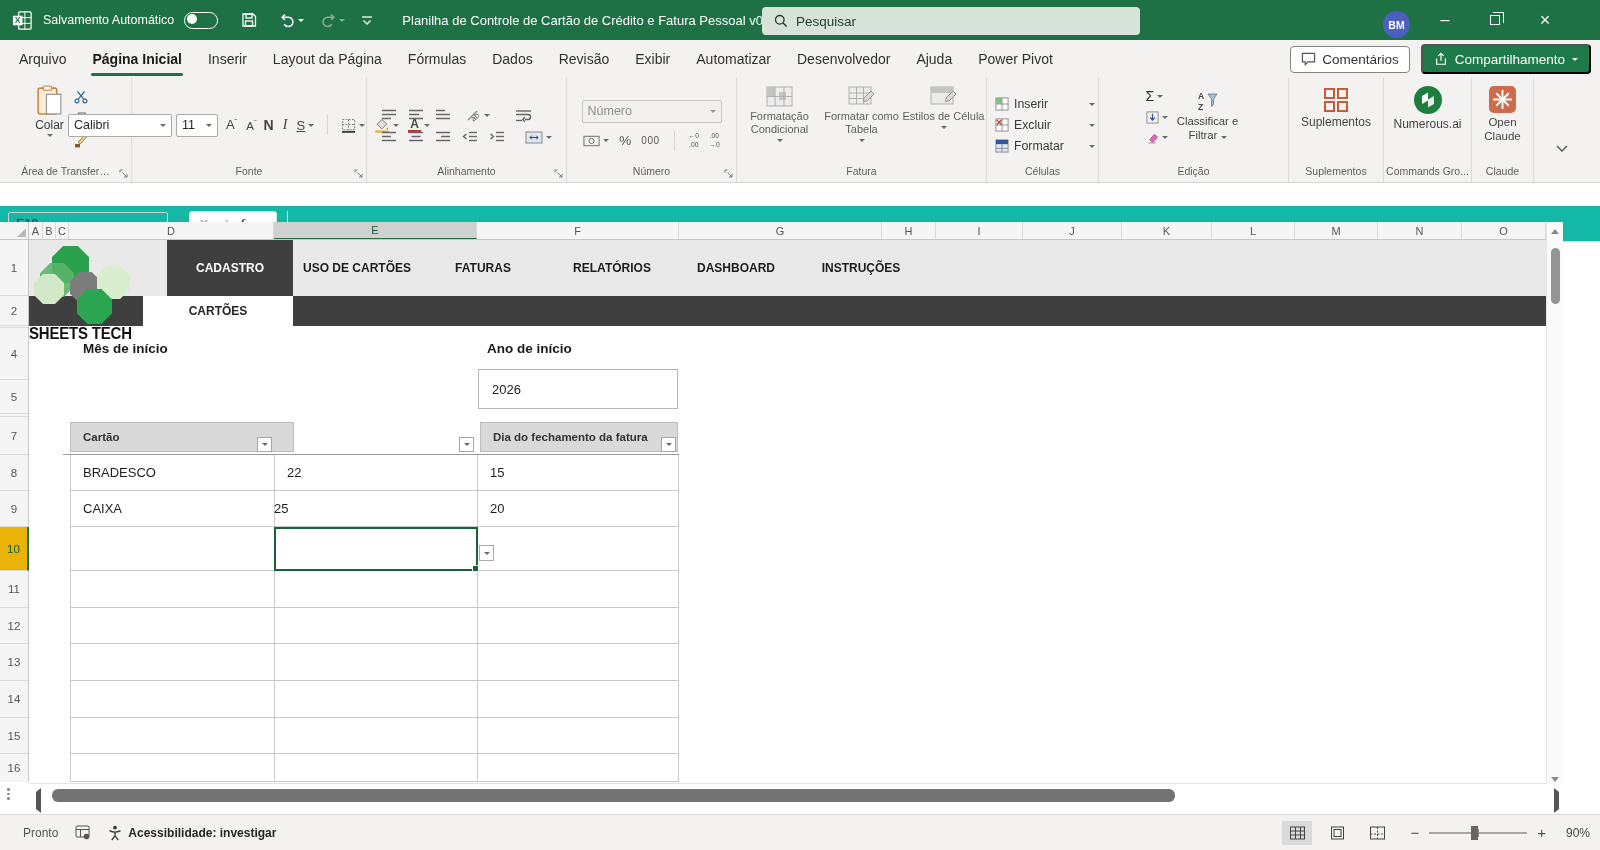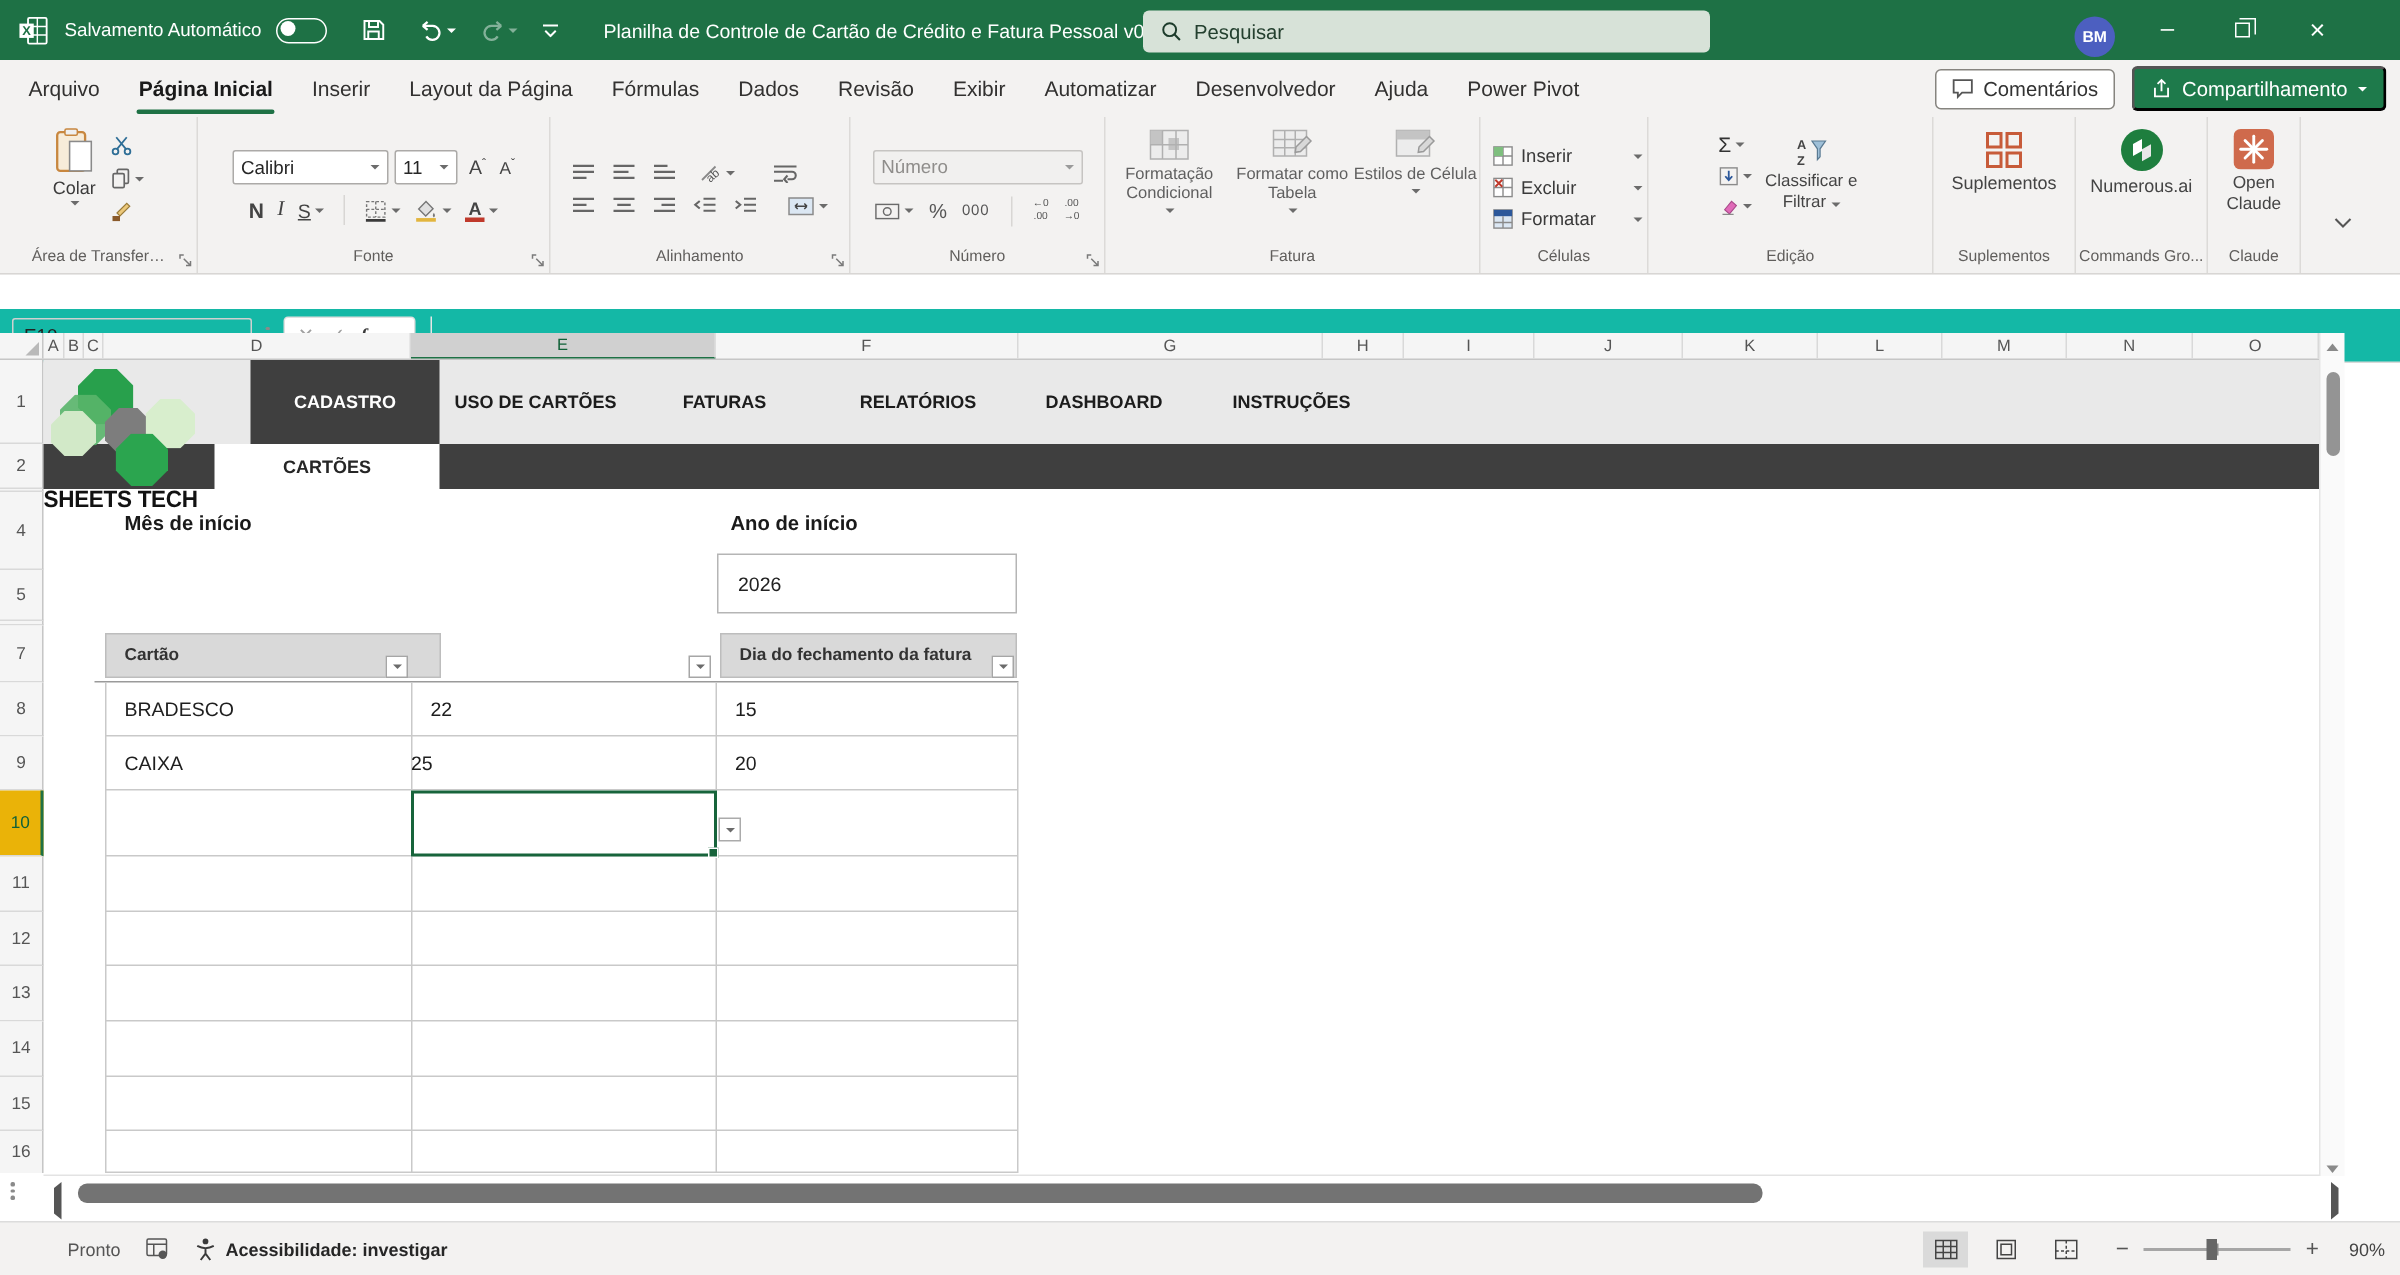--- a/index.html
+++ b/index.html
@@ -121,21 +121,21 @@
   
   .vscroll { position:absolute; left:1546px; top:222px; width:17px; height:562px; background:#fafafa; border-left:1px solid #e5e5e5; }
   .vthumb { position:absolute; left:4px; top:26px; width:9px; height:56px; background:#949494; border-radius:5px; }
   .tri-up { width:0; height:0; border-left:4px solid transparent; border-right:4px solid transparent; border-bottom:5px solid #8a8a8a; }
   .tri-dn { width:0; height:0; border-left:4px solid transparent; border-right:4px solid transparent; border-top:5px solid #8a8a8a; }
   .tri-l { width:0; height:0; border-top:4px solid transparent; border-bottom:4px solid transparent; border-right:5px solid #555; }
   .tri-r { width:0; height:0; border-top:4px solid transparent; border-bottom:4px solid transparent; border-left:5px solid #555; }
   .hthumb { position:absolute; left:52px; top:789px; width:1123px; height:13px; background:#737373; border-radius:6px; }
   .sbar { position:absolute; left:0; top:814px; width:1600px; height:36px; background:#f3f2f1;
     border-top:1px solid #dcdcdc; display:flex; align-items:center; font-size:12px; color:#555; }
-  .sbar-left { display:flex; align-items:center; gap:17px; padding-left:23px;margin-left:22px; }
+  .sbar-left { display:flex; align-items:center; gap:17px; padding-left:23px; }
   .sbar-right { margin-left:auto; display:flex; align-items:center; gap:10px; padding-right:10px; }
   .viewbtn { width:30px; height:24px; display:flex; align-items:center; justify-content:center; }
   .viewbtn.sel { background:#dadada; }
   .zoomtrack { width:98px; height:2px; background:#a6a6a6; position:relative; }
   .zoomtrack .notch { position:absolute; left:49px; top:-3px; width:1px; height:8px; background:#8a8a8a; }
   .zoomtrack .zthumb { position:absolute; left:42px; top:-6px; width:7px; height:14px; background:#666; }
 </style>
 </head>
 <body>
 
@@ -276,21 +276,21 @@
       <div class="rg-label"><span>Área de Transfer…</span>
         <span class="launcher">
           <svg width="9" height="9" viewBox="0 0 9 9" stroke="#7a7a7a" fill="none" stroke-width="1">
               <path d="M1 3.5 V1 H3.5 M3.5 3.5 L8 8 M8 5 V8 H5"></path>
             </svg>
         </span>
       </div>
     </div>
 
     <div class="rg" style="width:235px">
-      <div class="rg-body" style="flex-direction:column; align-items:center; gap:7px; padding-top:8px">
+      <div class="rg-body" style="flex-direction:row; align-items:center; gap:7px; padding-top:8px">
         <div class="fr" style="gap:4px">
           <div class="combo" style="width:104px">
             <span>Calibri</span>
             <span class="tri xs"></span>
           </div>
           <div class="combo" style="width:42px">
             <span>11</span>
             <span class="tri xs"></span>
           </div>
           <span style="font-size:13px;color:#444;margin-left:4px"><span>A</span><sup style="font-size:8px">ˆ</sup></span>

